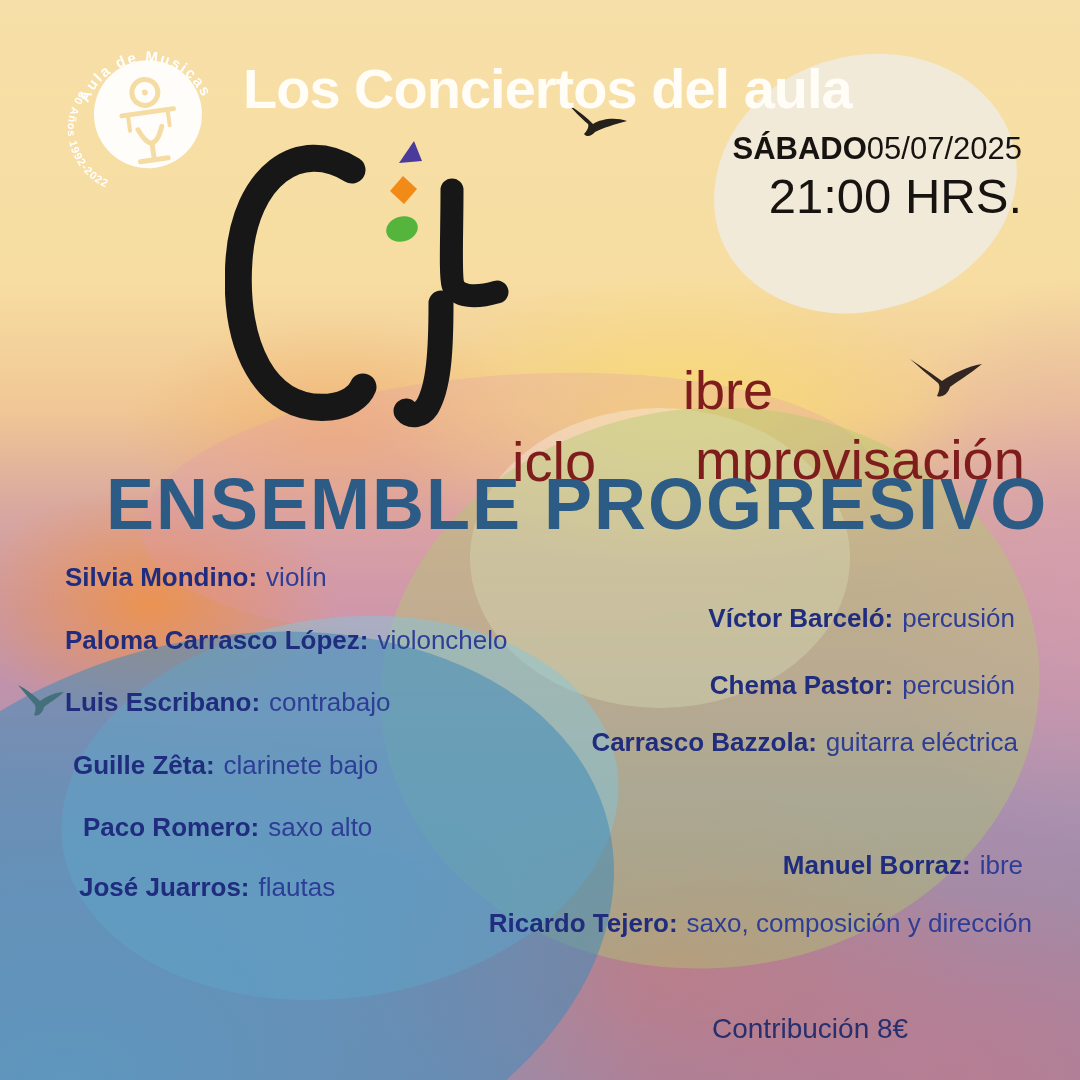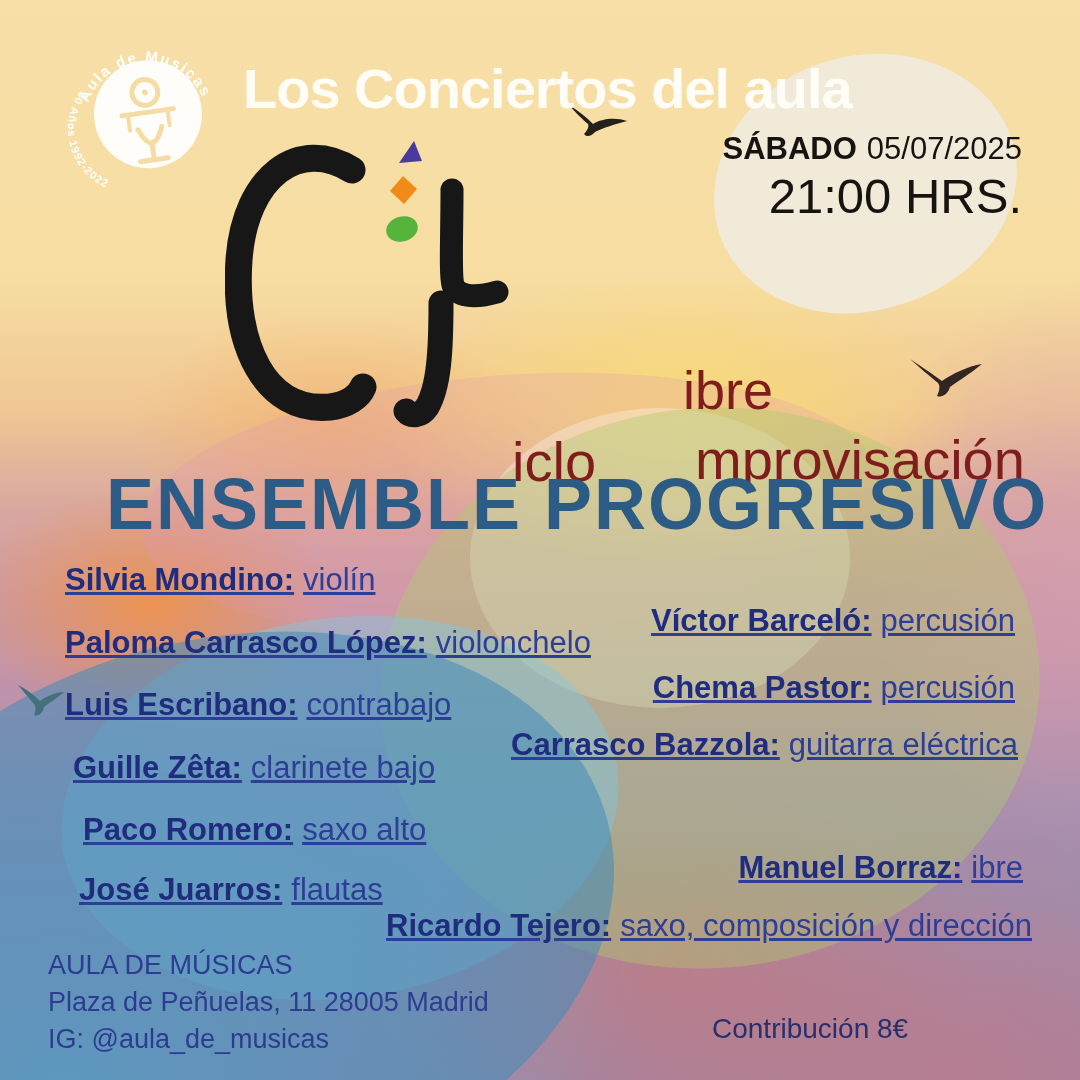--- a/index.html
+++ b/index.html
@@ -38,34 +38,34 @@
     background:rgba(240,234,219,.96);transform:rotate(-8deg);}
   
   .stamp{position:absolute;left:62px;top:32px;transform:rotate(-8deg);}
   .title{
     position:absolute;left:243px;top:56px;white-space:nowrap;
     font-size:56px;font-weight:700;letter-spacing:-1px;color:#fffdf6;
   }
   .dateblock{position:absolute;top:131px;right:58px;text-align:right;color:#171310;}
   .dateline{font-size:31px;white-space:nowrap;}
   .dateline .lbl{font-weight:700;}
-  .dateline .dt{margin-left:10px;text-align:center;}
+  .dateline .dt{margin-left:0;text-align:center;}
   .timeline{font-size:49px;white-space:nowrap;margin-top:1px;letter-spacing:0px;}
   
   .cil{position:absolute;left:225px;top:135px;}
   .cil-word{position:absolute;color:#7f1d1d;font-size:56px;white-space:nowrap;font-weight:400;}
   .w-ibre{left:458px;top:224px;font-size:54px;}
   .w-iclo{left:287px;top:294px;}
   .w-improv{left:470px;top:292px;}
   
   .ensemble{
     position:absolute;left:106px;top:463px;white-space:nowrap;
     font-size:72px;font-weight:700;letter-spacing:2px;color:#2c5b85;
   }
-  .row{position:absolute;white-space:nowrap;font-size:31px;color:#2e3d95;text-decoration:underline;}
+  .row{position:absolute;white-space:nowrap;font-size:26px;color:#2e3d95;}
   .row b{font-weight:700;color:#202c7e;}
   .row .inst{margin-left:9px;}
   .row.r{text-align:center;}
   
   .footer{position:absolute;left:48px;top:947px;font-size:27px;line-height:37px;color:#2d3c90;}
   .contrib{position:absolute;left:712px;top:1013px;font-size:28px;color:#272f6d;white-space:nowrap;}
   .bird{position:absolute;}
 </style>
 </head>
 <body>
@@ -169,20 +169,15 @@
     <b>Carrasco Bazzola:</b><span class="inst">guitarra eléctrica</span>
   </div>
   <div class="row r" style="right:57px;top:850px">
     <b>Manuel Borraz:</b><span class="inst">ibre</span>
   </div>
 
   <div class="row r" style="right:48px;top:908px">
     <b>Ricardo Tejero:</b><span class="inst">saxo, composición y dirección</span>
   </div>
 
-  <div class="footer">
-    <div>AULA DE MÚSICAS</div>
-    <div>Plaza de Peñuelas, 11 28005 Madrid</div>
-    <div>IG: @aula_de_musicas</div>
-  </div>
   <div class="contrib">Contribución 8€</div>
 
 </div>
 
 </body></html>

